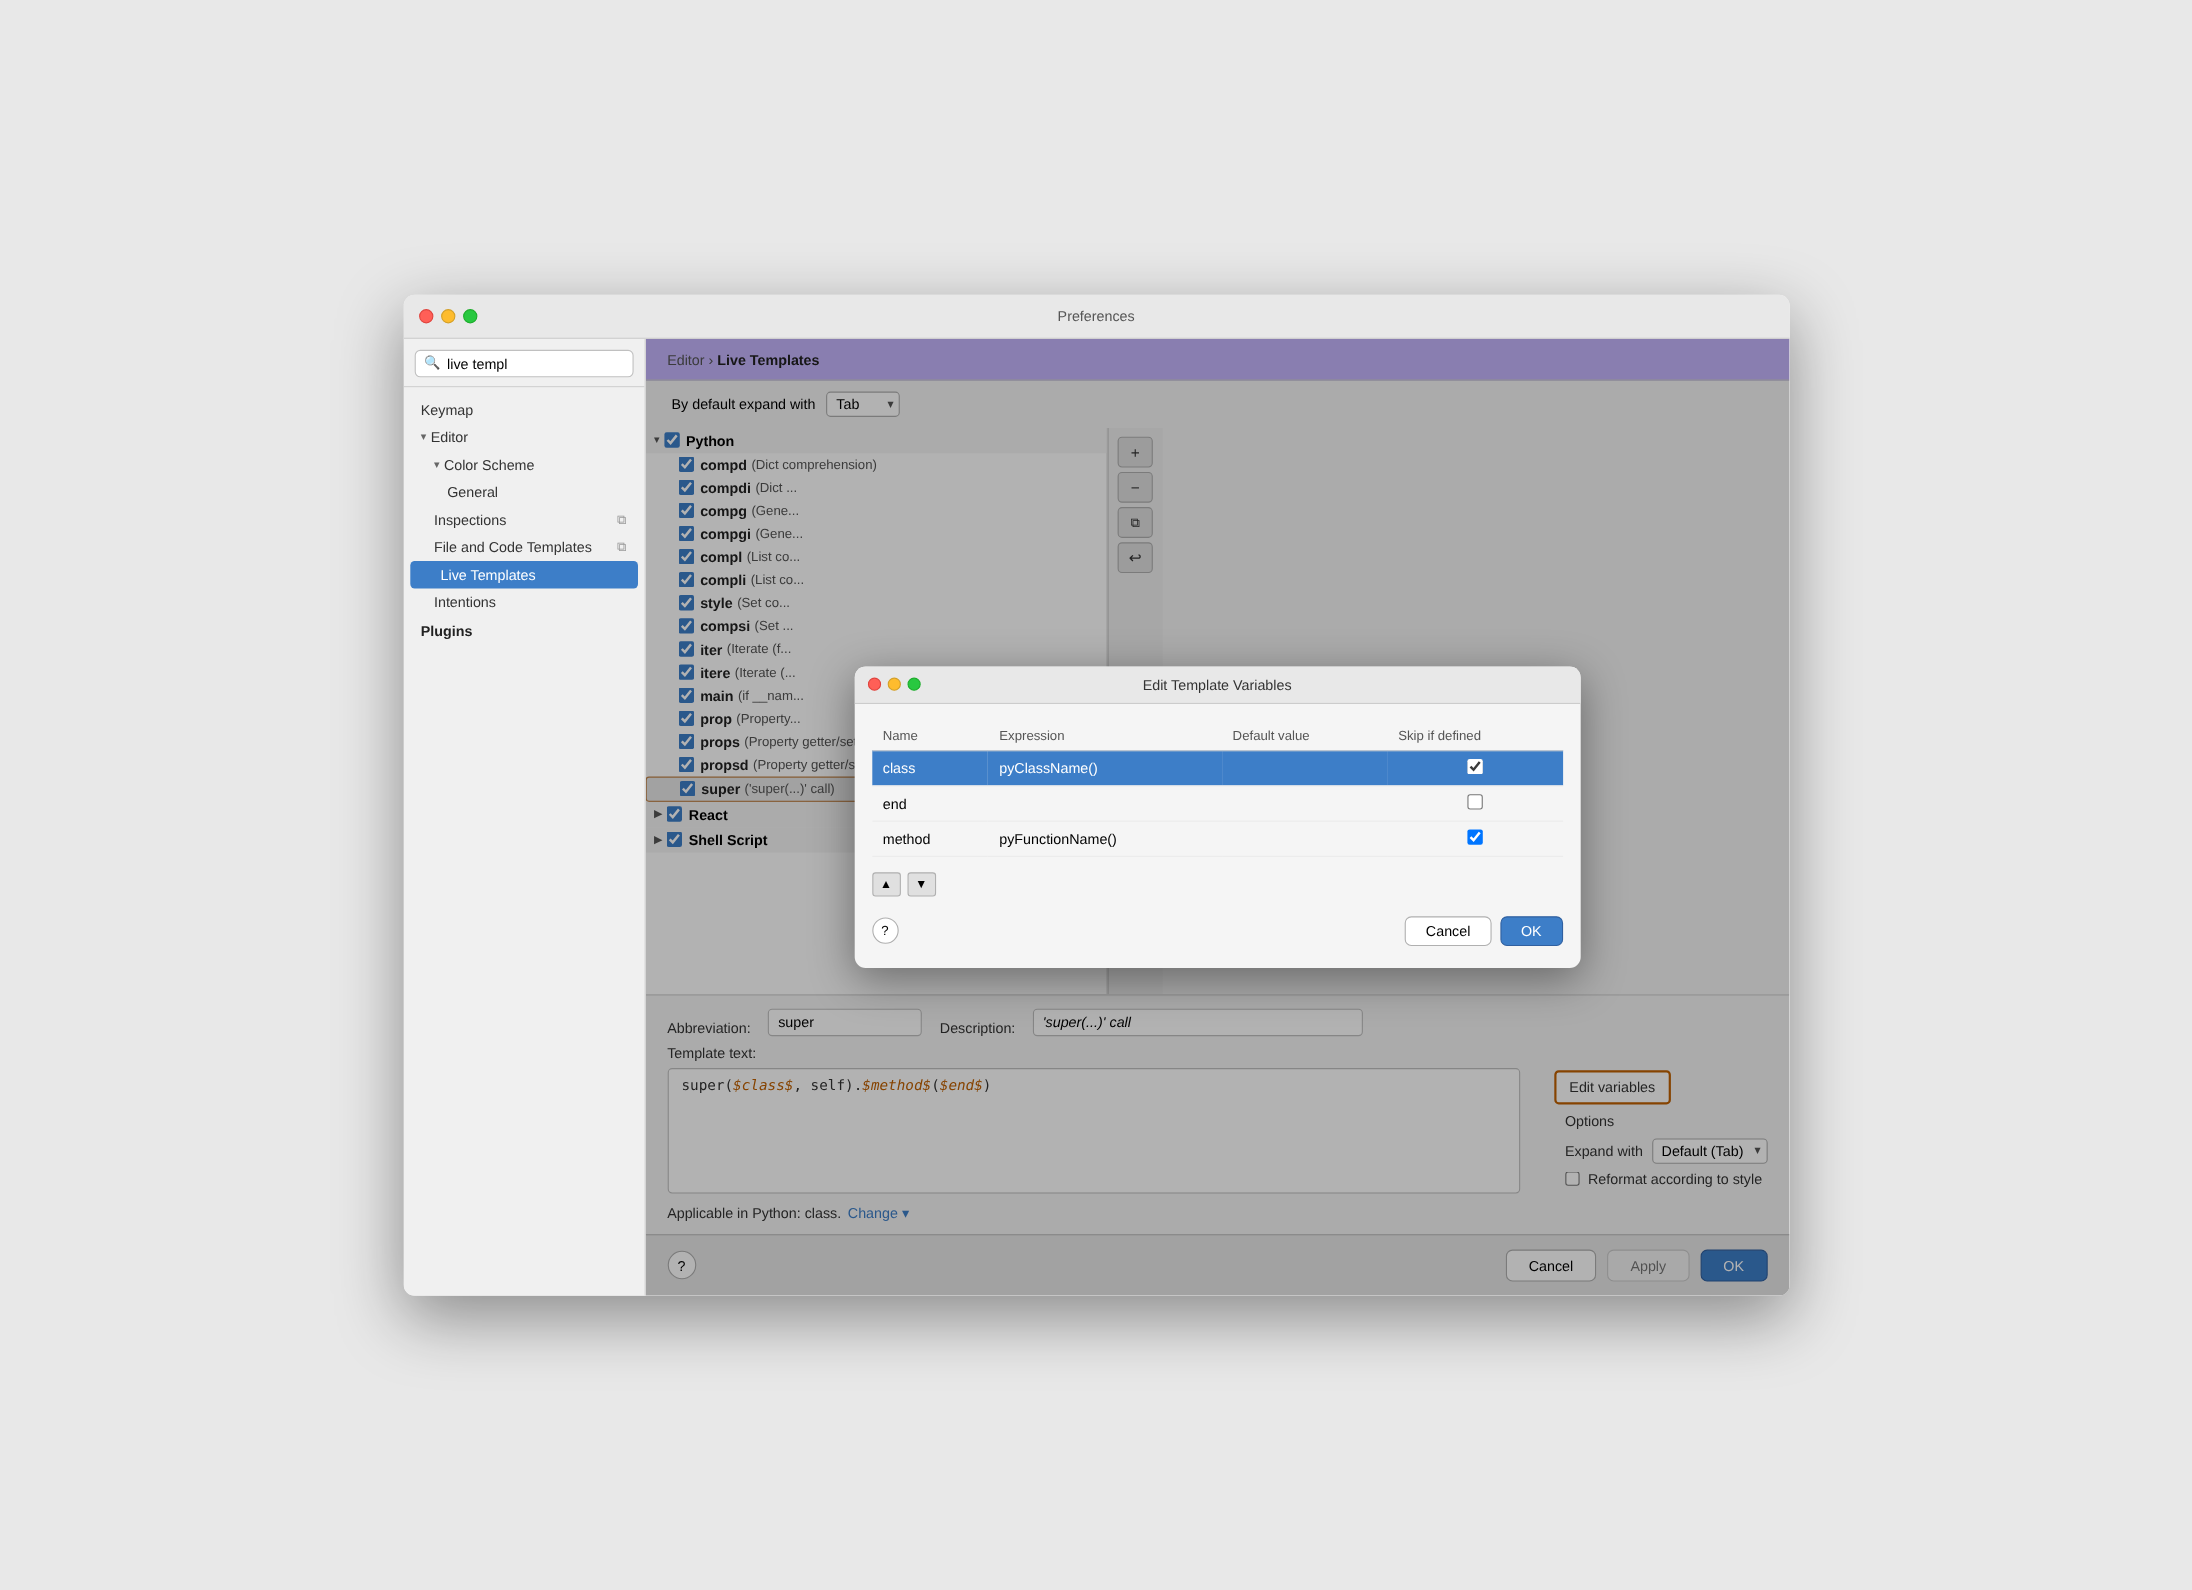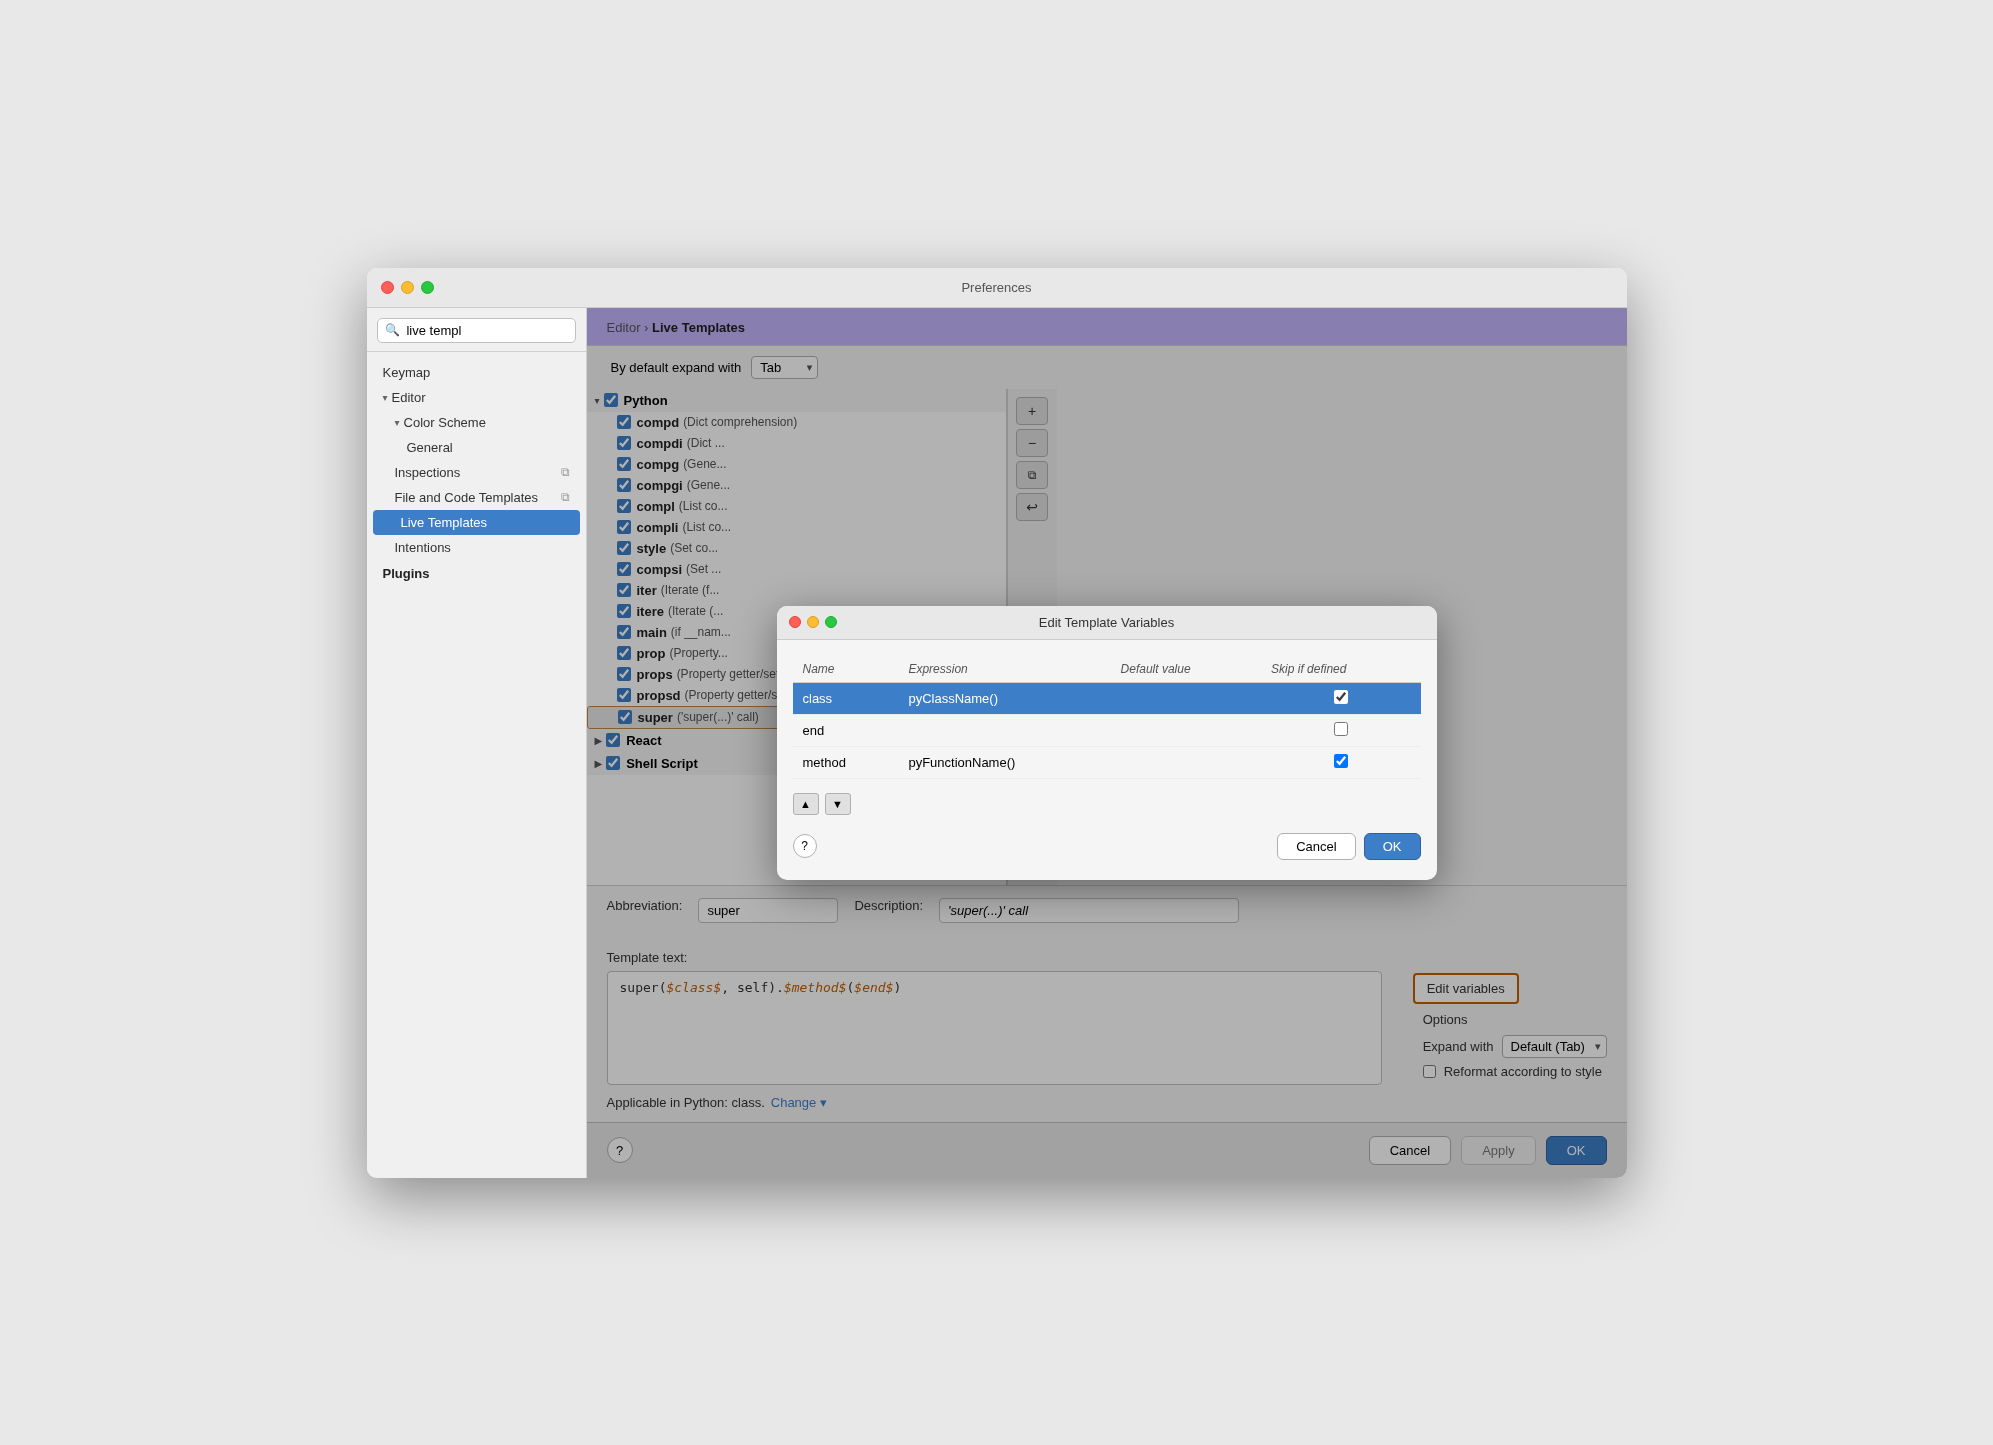--- a/index.html
+++ b/index.html
@@ -222,23 +222,23 @@
       color: #333;
     }
     .bottom-panel {
       padding: 12px 20px;
       background: #f5f5f5;
       border-top: 1px solid #d0d0d0;
       flex-shrink: 0;
     }
     .bottom-row1 {
       display: flex;
-      align-items: flex-start;
+      align-items: flex-end;
       gap: 16px;
-      margin-bottom: 27px;
+      margin-bottom: 8px;
     }
     .field-label { font-size: 13px; color: #333; }
     .text-input {
       border: 1px solid #c0c0c0;
       border-radius: 4px;
       padding: 4px 8px;
       font-size: 13px;
       background: white;
     }
     .template-text-area {
@@ -370,21 +370,20 @@
       border-collapse: collapse;
       margin-bottom: 14px;
     }
     .modal-table th {
       text-align: left;
       font-size: 12px;
       font-weight: 500;
       color: #555;
       padding: 6px 10px;
       border-bottom: 1px solid #d0d0d0;
-      font-style: italic;
     }
     .modal-table td {
       padding: 7px 10px;
       font-size: 13px;
       border-bottom: 1px solid #ececec;
     }
     .modal-table tr.row-selected td { background: #3d7ec8; color: white; }
     .modal-table tr.row-selected td .modal-checkbox { accent-color: white; }
     .modal-checkbox { width: 14px; height: 14px; }
     .modal-move-btns {

